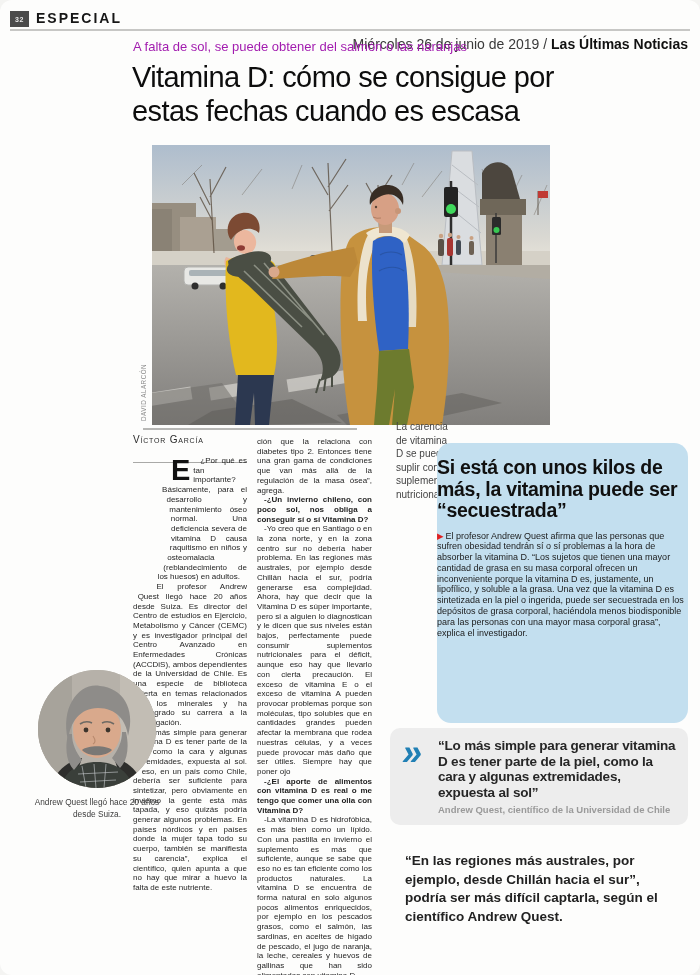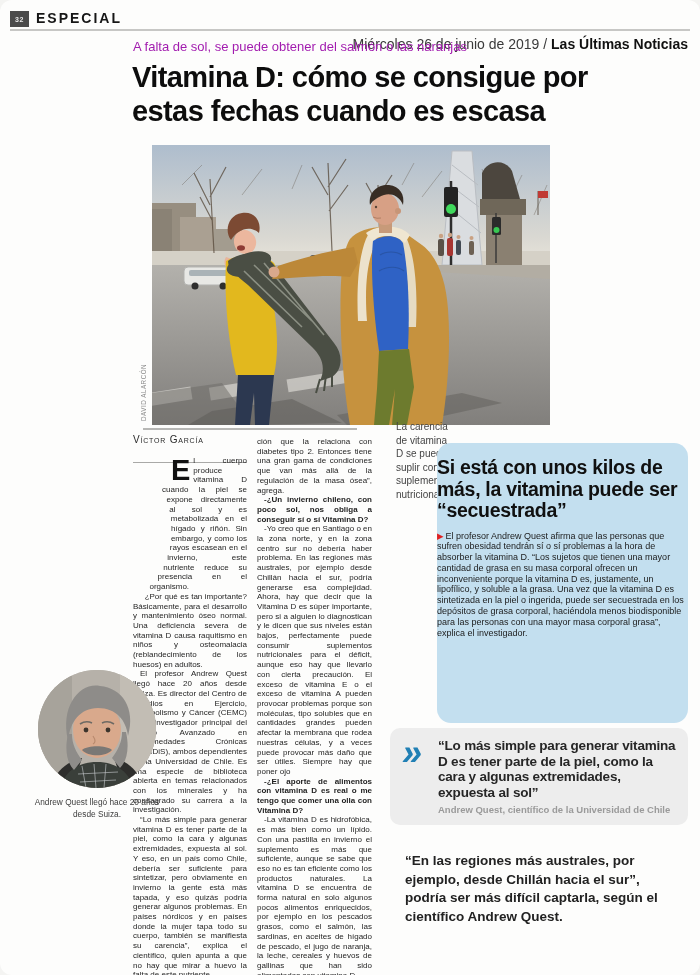--- a/index.html
+++ b/index.html
@@ -8,21 +8,21 @@
 
   
   .hdr-rule{position:absolute;left:10px;right:10px;top:29px;height:2px;background:#c7c7c5;}
   .badge{position:absolute;left:10px;top:11px;width:19px;height:16px;background:#4b4b4b;color:#e8e8e8;
          font-size:7px;font-weight:bold;display:flex;align-items:center;justify-content:center;letter-spacing:.5px;}
   .section{position:absolute;left:36px;top:10px;font-size:14px;font-weight:bold;letter-spacing:2px;color:#161616;}
   .dateline{position:absolute;right:12px;top:14px;font-size:14px;color:#3a3a3a;margin-top:22px;}
   .dateline .paper{font-weight:bold;color:#111;}
 
   .kicker{position:absolute;left:133px;top:39px;font-size:13px;color:#a21caf;}
-  .headline{position:absolute;left:132px;top:60px;width:480px;font-size:29px;font-weight:bold;
+  .headline{position:absolute;left:132px;top:60px;width:480px;font-size:29px;font-weight:normal;
             line-height:34px;letter-spacing:-.6px;color:#0d0d0d;}
 
   
   .photo{position:absolute;left:152px;top:145px;width:398px;height:280px;overflow:hidden;background:#cfd3d8;}
   .credit{position:absolute;left:140px;top:421px;transform:rotate(-90deg);transform-origin:0 0;
           white-space:nowrap;font-size:6.3px;color:#8b8b8b;letter-spacing:.5px;}
   .photo-caption{position:absolute;left:396px;top:420px;width:52px;font-size:10px;line-height:1.35;color:#454545;}
 
   
   .col-divider{position:absolute;left:143px;top:428px;width:214px;height:2px;background:#b7b7b5;}
@@ -181,21 +181,21 @@
     </svg>
   </div>
   <div class="credit">DAVID ALARCÓN</div>
   <div class="photo-caption">La carencia de vitamina D se puede suplir con suplementos nutricionales.</div>
 
   <div class="col-divider"></div>
   <div class="byline">Víctor García</div>
 
   <div class="col col1">
     <div class="portrait-flow"></div>
-    <p class="noindent"><span class="dropcap">E</span><span>l cuerpo produce vitamina D cuando la piel se expone directamente al sol y es metabolizada en el hígado y riñón. Sin embargo, y como los rayos escasean en el invierno, este nutriente reduce su presencia en el organismo.</span></p>
+    <p class="noindent"><span class="dropcap">E</span></p>
     <p>¿Por qué es tan importante? Básicamente, para el desarrollo y mantenimiento óseo normal. Una deficiencia severa de vitamina D causa raquitismo en niños y osteomalacia (reblandecimiento de los huesos) en adultos.</p>
     <p>El profesor Andrew Quest llegó hace 20 años desde Suiza. Es director del Centro de estudios en Ejercicio, Metabolismo y Cáncer (CEMC) y es investigador principal del Centro Avanzado en Enfermedades Crónicas (ACCDiS), ambos dependientes de la Universidad de Chile. Es una especie de biblioteca abierta en temas relacionados con los minerales y ha consagrado su carrera a la investigación.</p>
     <p>“Lo más simple para generar vitamina D es tener parte de la piel, como la cara y algunas extremidades, expuesta al sol. Y eso, en un país como Chile, debería ser suficiente para sintetizar, pero obviamente en invierno la gente está más tapada, y eso quizás podría generar algunos problemas. En países nórdicos y en países donde la mujer tapa todo su cuerpo, también se manifiesta su carencia”, explica el científico, quien apunta a que no hay que mirar a huevo la falta de este nutriente.</p>
 
   </div>
 
   <div class="col col2">
     <p class="noindent">ción que la relaciona con diabetes tipo 2. Entonces tiene una gran gama de condiciones que van más allá de la regulación de la masa ósea”, agrega.</p>
     <p class="q">-¿Un invierno chileno, con poco sol, nos obliga a conseguir sí o sí Vitamina D?</p>
     <p>-Yo creo que en Santiago o en la zona norte, y en la zona centro sur no debería haber problema. En las regiones más australes, por ejemplo desde Chillán hacia el sur, podría generarse esa complejidad. Ahora, hay que decir que la Vitamina D es súper importante, pero si a alguien lo diagnostican y le dicen que sus niveles están bajos, perfectamente puede consumir suplementos nutricionales para el déficit, aunque eso hay que llevarlo con cierta precaución. El exceso de vitamina E o el exceso de vitamina A pueden provocar problemas porque son moléculas, tipo solubles que en cantidades grandes pueden afectar la membrana que rodea nuestras células, y a veces puede provocar más daño que ser útiles. Siempre hay que poner ojo</p>

